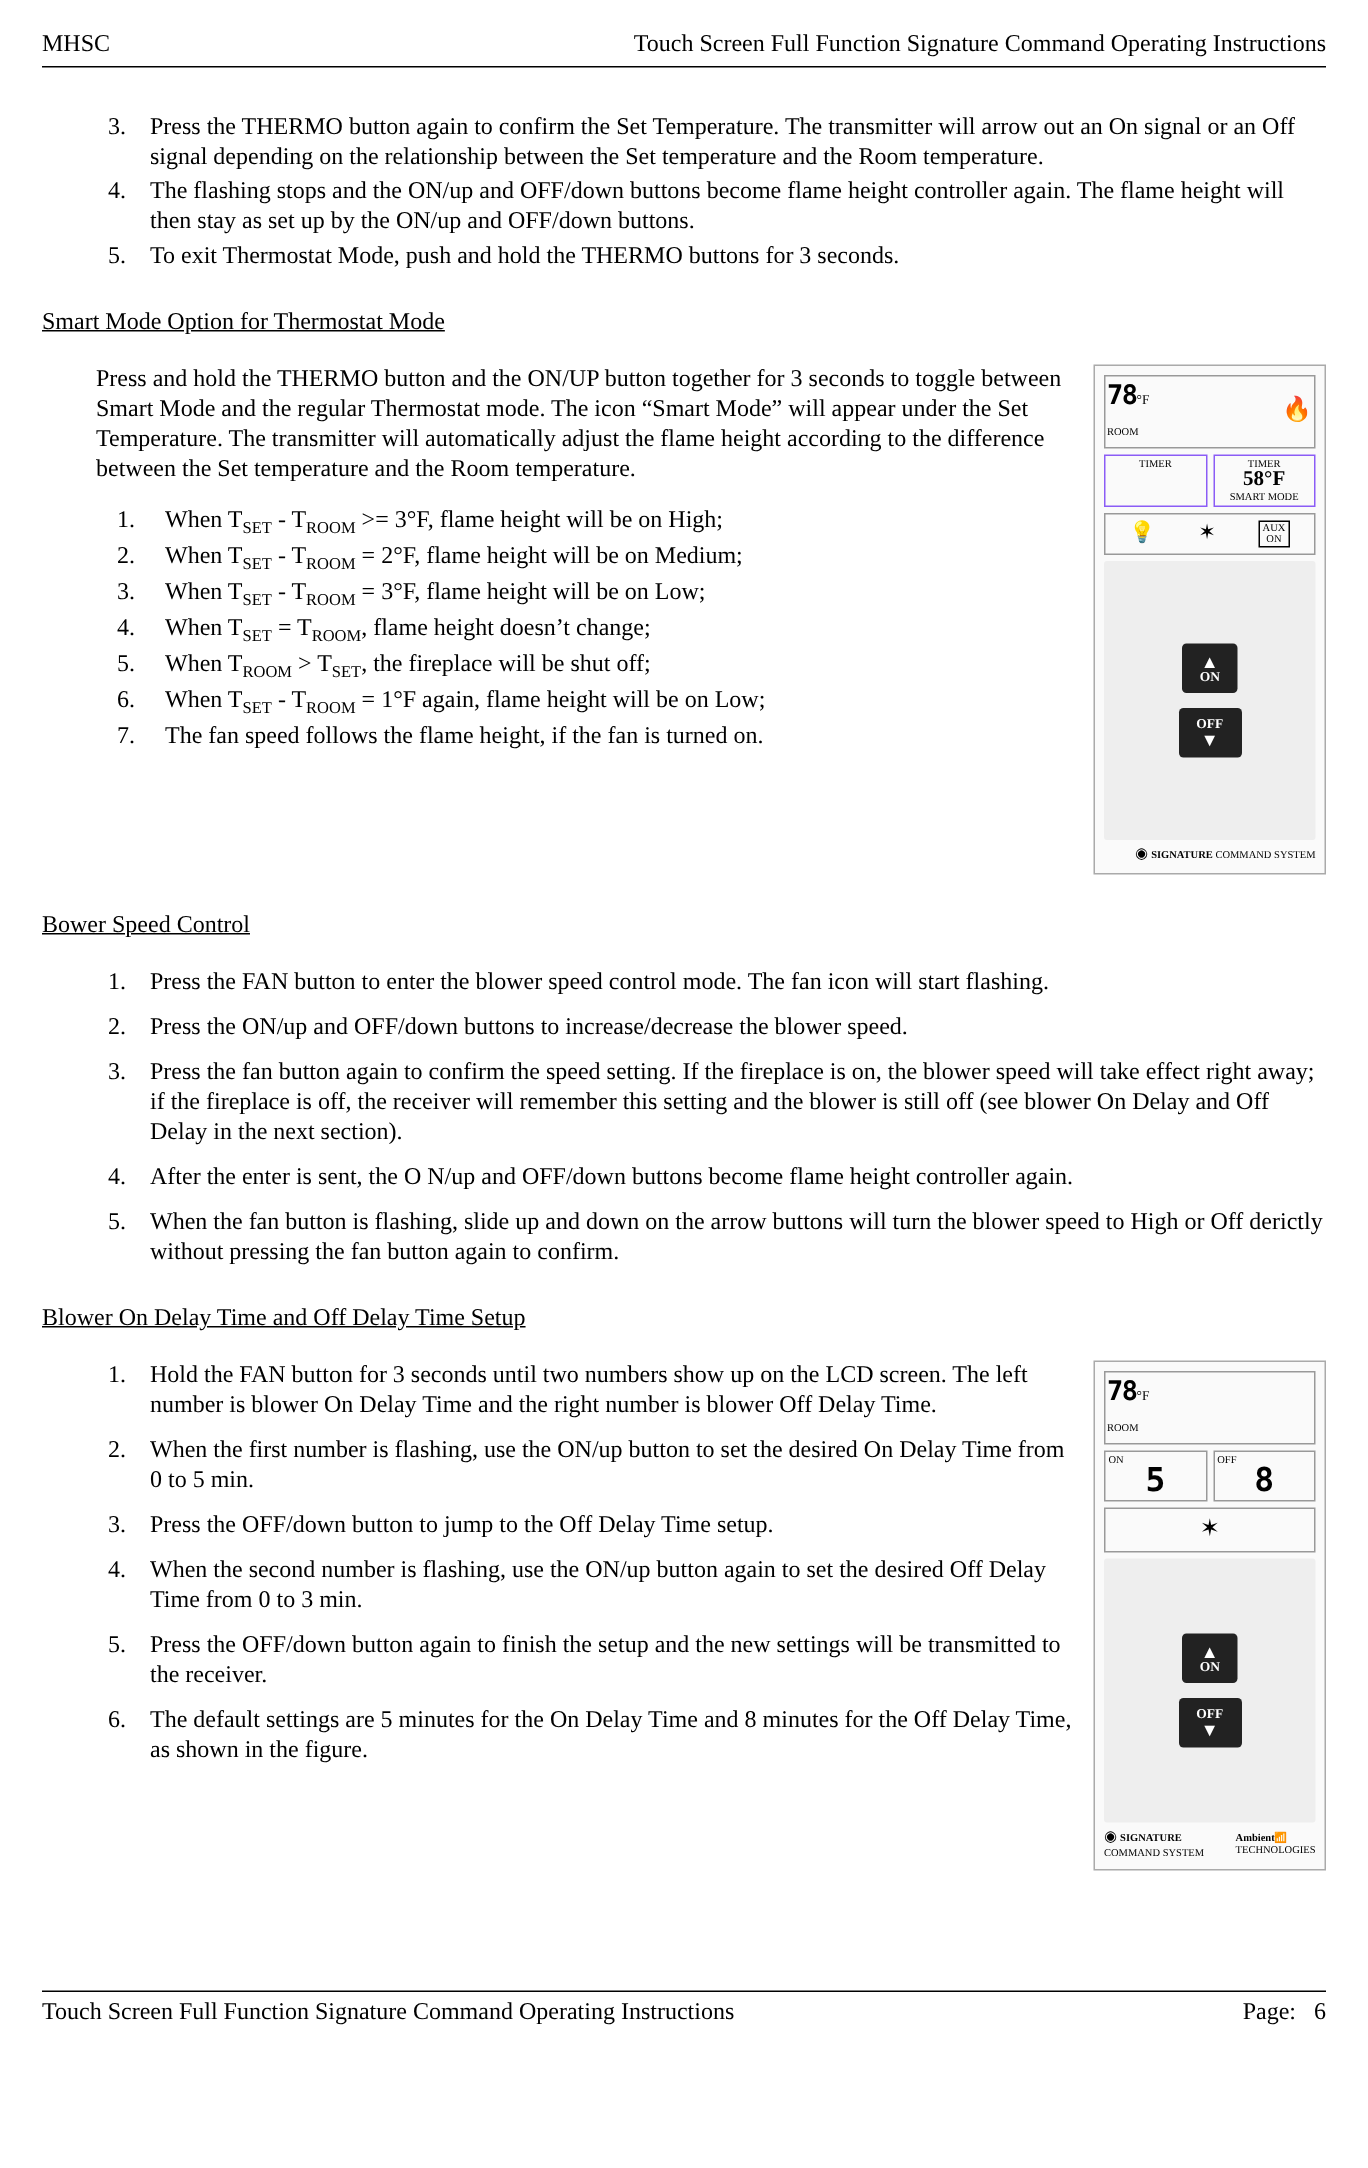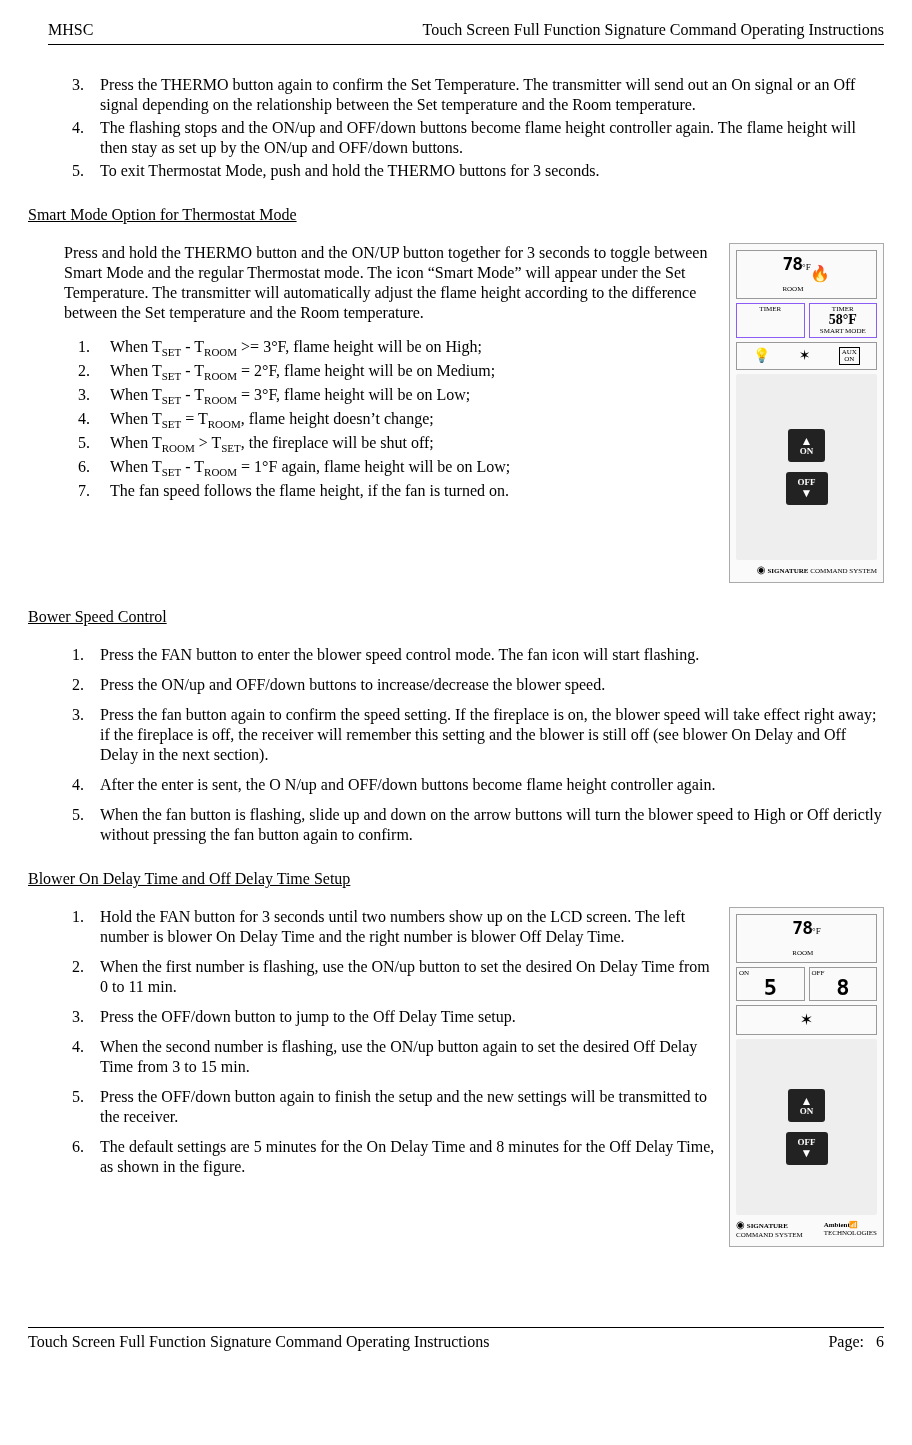--- a/index.html
+++ b/index.html
@@ -12,21 +12,20 @@
     padding: 20px 28px;
     width: 912px;
     box-sizing: border-box;
   }
   .header-row {
     display: flex;
     justify-content: space-between;
     border-bottom: 1px solid #000;
     padding-bottom: 4px;
     margin-bottom: 30px;
-    margin-left: 20px;
   }
   .header-left { font-size: 16px; }
   .header-right { font-size: 16px; }
   ol.main-list {
     padding-left: 60px;
     margin: 0 0 20px 0;
   }
   ol.main-list li {
     padding-left: 12px;
     margin-bottom: 3px;
@@ -57,23 +56,23 @@
     border: 1px solid #aaa;
     background: #fafafa;
     display: flex;
     flex-direction: column;
     align-items: stretch;
     padding: 6px;
     box-sizing: border-box;
   }
   .lcd-top {
     border: 1px solid #999;
-    padding: 2px 12px;
-    display: flex;
-    justify-content: center;
+    padding: 2px 1px;
+    display: flex;
+    justify-content: space-between;
     align-items: center;
     margin-bottom: 4px;
   }
   .lcd-temp { font-family: monospace; font-weight: bold; font-size: 18px; letter-spacing: -1px;}
   .lcd-f { font-size: 9px; }
   .lcd-room { font-size: 7px; }
   .flame-ic { font-size: 16px; }
   .lcd-mid {
     display: flex;
     gap: 4px;
@@ -173,21 +172,21 @@
 </style>
 </head>
 <body>
 
 <div class="header-row">
   <div class="header-left">MHSC</div>
   <div class="header-right">Touch Screen Full Function Signature Command Operating Instructions</div>
 </div>
 
 <ol class="main-list" start="3">
-  <li>Press the THERMO button again to confirm the Set Temperature. The transmitter will send out an On signal or an Off signal depending on the relationship between the Set temperature and the Room temperature.</li>
+  <li>Press the THERMO button again to confirm the Set Temperature. The transmitter will arrow out an On signal or an Off signal depending on the relationship between the Set temperature and the Room temperature.</li>
   <li>The flashing stops and the ON/up and OFF/down buttons become flame height controller again. The flame height will then stay as set up by the ON/up and OFF/down buttons.</li>
   <li>To exit Thermostat Mode, push and hold the THERMO buttons for 3 seconds.</li>
 </ol>
 
 <div class="section-heading">Smart Mode Option for Thermostat Mode</div>
 
 <div class="wrap-right">
   <div class="lcd-top">
     <span>
       <span class="lcd-temp">78</span><span class="lcd-f">°F</span><br>
@@ -285,23 +284,23 @@
     </div>
   </div>
   <div class="brand-bar">
     <span><span class="brand-ic">◉</span><b>SIGNATURE</b> <span>COMMAND SYSTEM</span></span>
     <span><b>Ambient</b><span>📶</span><br><span>TECHNOLOGIES</span></span>
   </div>
 </div>
 
 <ol class="main-list spaced">
   <li>Hold the FAN button for 3 seconds until two numbers show up on the LCD screen. The left number is blower On Delay Time and the right number is blower Off Delay Time.</li>
-  <li>When the first number is flashing, use the ON/up button to set the desired On Delay Time from 0 to 11 min.</li>
+  <li>When the first number is flashing, use the ON/up button to set the desired On Delay Time from 0 to 5 min.</li>
   <li>Press the OFF/down button to jump to the Off Delay Time setup.</li>
-  <li>When the second number is flashing, use the ON/up button again to set the desired Off Delay Time from 3 to 15 min.</li>
+  <li>When the second number is flashing, use the ON/up button again to set the desired Off Delay Time from 0 to 3 min.</li>
   <li>Press the OFF/down button again to finish the setup and the new settings will be transmitted to the receiver.</li>
   <li>The default settings are 5 minutes for the On Delay Time and 8 minutes for the Off Delay Time, as shown in the figure.</li>
 </ol>
 
 <div class="clear"></div>
 
 <div class="footer-row">
   <div>Touch Screen Full Function Signature Command Operating Instructions</div>
   <div>
     <span>Page:</span>&nbsp;&nbsp;

